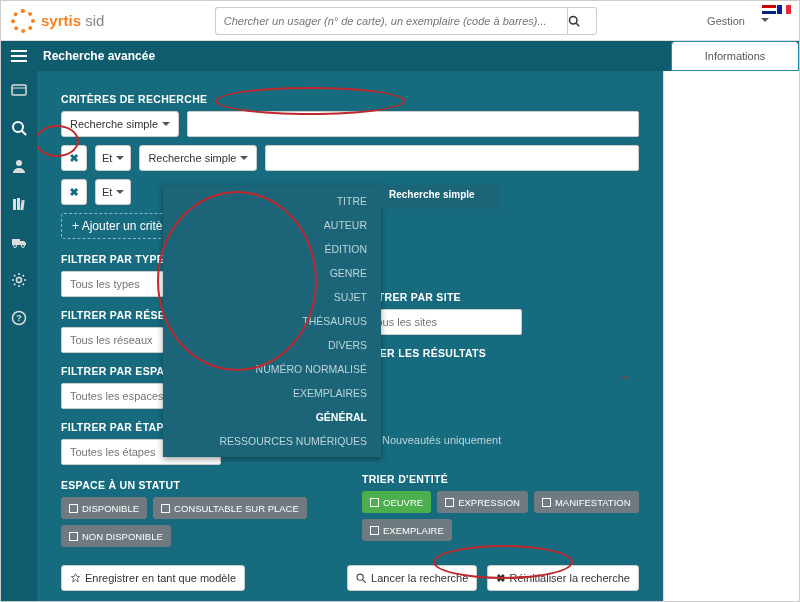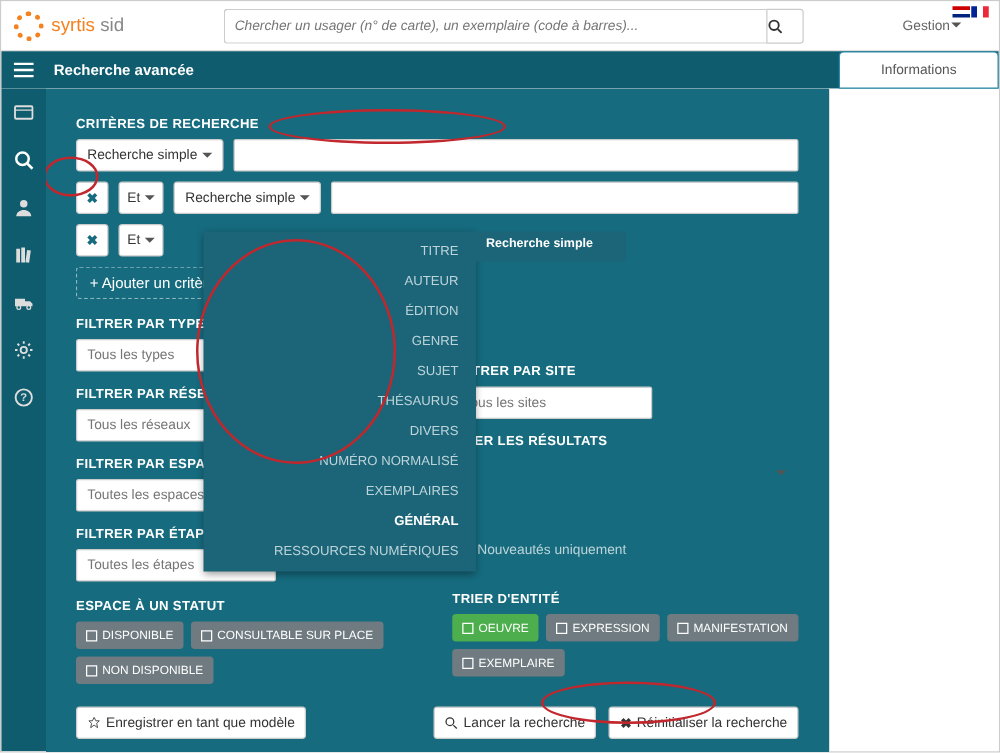--- a/index.html
+++ b/index.html
@@ -1,26 +1,26 @@
 <!DOCTYPE html>
 <html><head>
 <meta charset="utf-8">
 <style>
   *{box-sizing:border-box;margin:0;padding:0;font-family:Arial,Helvetica,sans-serif}
   body{width:800px;height:602px;overflow:hidden;background:#fff;border:1px solid #ccc;position:relative}
   
   .topbar{height:40px;border-bottom:1px solid #ddd;display:flex;align-items:center;padding:0 10px;background:#fff}
   .logo{display:flex;align-items:center;gap:6px;font-size:15px;color:#888}
   .logo .dot{width:24px;height:24px;border-radius:50%;border:4px dotted #f58220}
-  .logo b{color:#f58220;font-weight:400}
+  .logo b{color:#f58220;font-weight:700}
   .topsearch{flex:1;display:flex;justify-content:center}
-  .topsearch .wrap{display:flex;width:464px;height:28px}
+  .topsearch .wrap{display:flex;width:382px;height:28px}
   .topsearch input{flex:1;border:1px solid #ccc;border-right:none;border-radius:3px 0 0 3px;padding:0 8px;font-size:11px;color:#999;font-style:italic}
   .topsearch button{width:30px;border:1px solid #ccc;background:#fff;border-radius:0 3px 3px 0;cursor:pointer}
-  .gestion{font-size:11px;color:#666;display:flex;align-items:center;gap:1px;margin-right:20px}
+  .gestion{font-size:11px;color:#666;display:flex;align-items:center;gap:16px;margin-right:20px}
   .flags{position:absolute;top:4px;right:8px;display:flex;gap:1px}
   .flag{width:14px;height:9px}
   .flag.uk{background:linear-gradient(#c00,#c00 33%,#fff 33%,#fff 66%,#00247d 66%)}
   .flag.fr{background:linear-gradient(90deg,#002395 33%,#fff 33%,#fff 66%,#ed2939 66%)}
   
   .bar2{height:30px;background:#0f5c6e;display:flex;align-items:center}
   .burger{width:36px;height:30px;display:flex;align-items:center;justify-content:center;color:#fff;font-size:16px;cursor:pointer}
   .breadcrumb{color:#fff;font-size:12px;font-weight:600;padding-left:6px}
   .info-tab{position:absolute;top:40px;right:0;height:30px;width:128px;border:1px solid #2a8aa8;border-radius:4px 4px 0 0;display:flex;align-items:center;justify-content:center;font-size:11px;color:#555;background:#fff}
   

